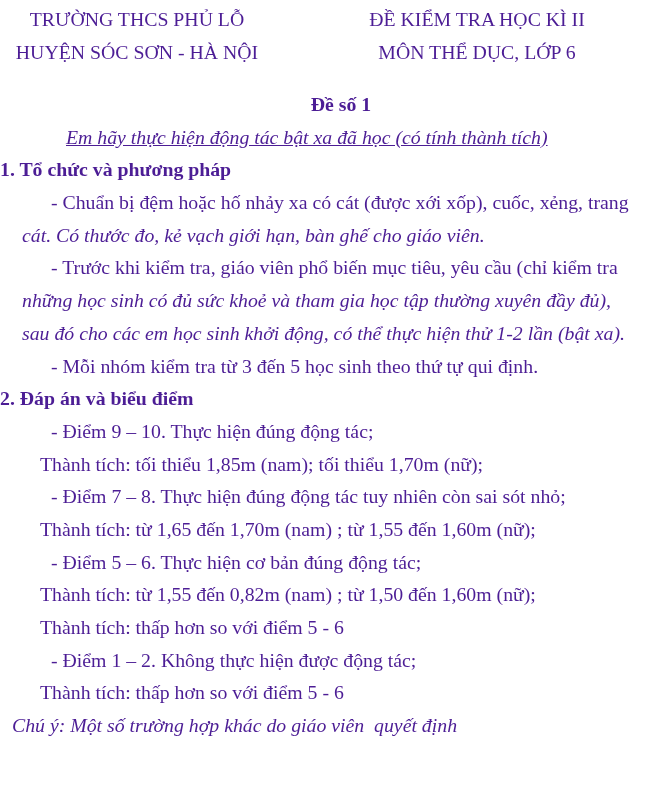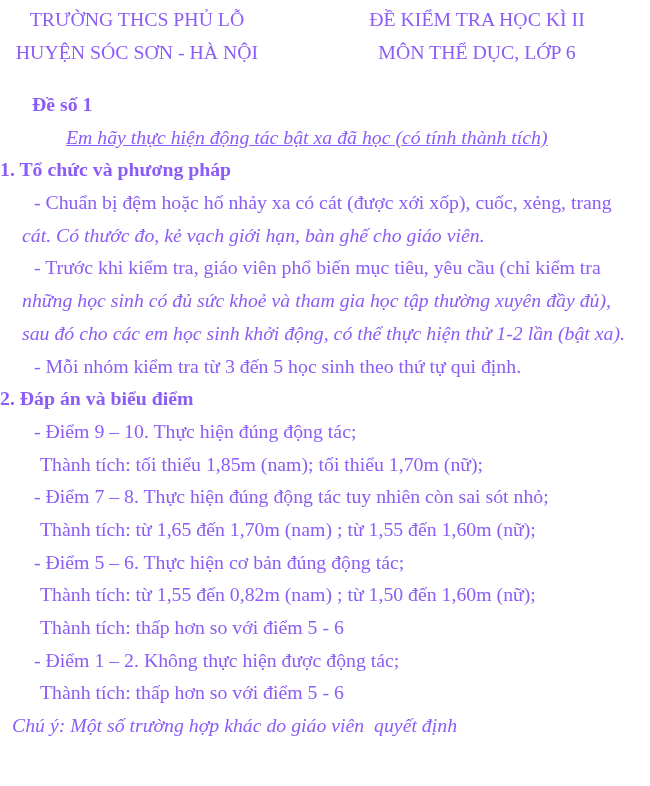--- a/index.html
+++ b/index.html
@@ -1,37 +1,37 @@
 <!DOCTYPE html>
 <html><head>
 <meta charset="utf-8">
 <style>
   html,body{margin:0;padding:0;background:#ffffff;}
   .page{
     position:relative;
     width:650px;height:786px;
     background:#ffffff;
-    color:#8b5cf6;
+    color:#4c1d95;
     font-family:"Liberation Serif","DejaVu Serif",serif;
     font-size:19.8px;
     overflow:hidden;
   }
   .hdr{position:absolute;top:3px;text-align:center;}
   #hdr-left{left:12px;width:250px;}
   #hdr-right{left:338px;width:278px;}
   .hline{height:32.5px;line-height:32.5px;white-space:pre;}
   .docbody{position:absolute;top:88px;left:0;width:650px;}
   .line{height:32.7px;line-height:32.7px;white-space:pre;}
   .b{font-weight:bold;}
   .i{font-style:italic;}
-  .l-title{padding-left:32px;}
+  .l-title{padding-left:32px;text-align:center;}
   .l-task{padding-left:66px;text-decoration:underline;}
   .l-h{padding-left:0;}
   .l-flush{padding-left:22px;font-style:italic;}
-  .l-dash{padding-left:34px;}
+  .l-dash{padding-left:51px;}
   .l-result{padding-left:40px;}
   .l-note{padding-left:12px;}
 </style>
 </head>
 <body>
 
 <div class="page">
 
   <div class="hdr" id="hdr-left">
     <div class="hline">TRƯỜNG THCS PHỦ LỖ</div>

